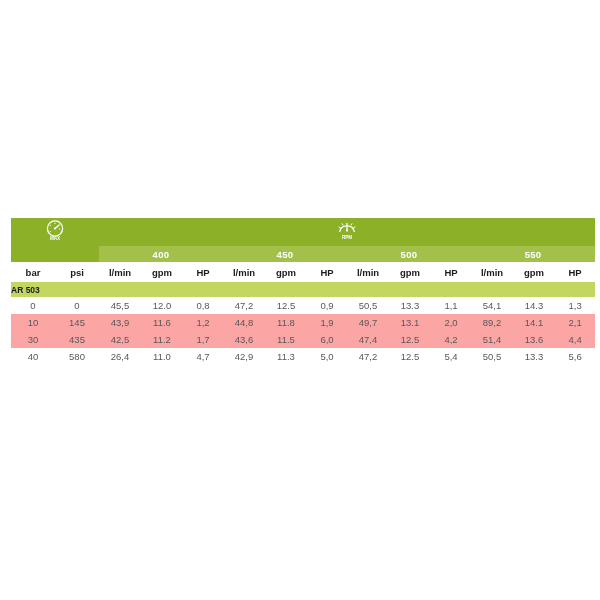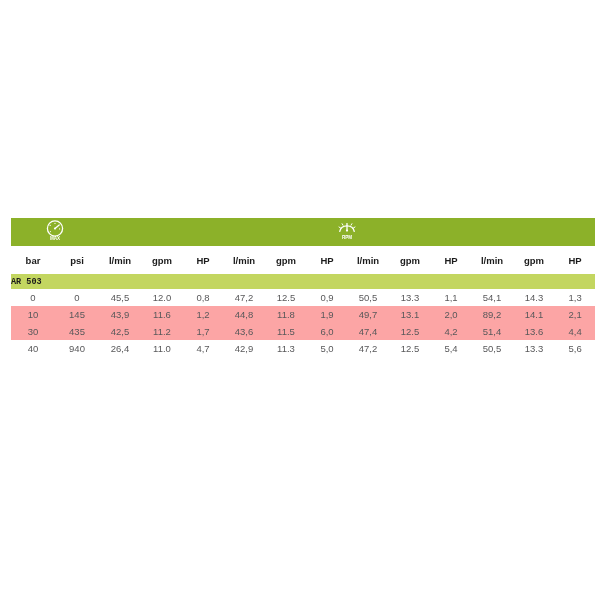--- a/index.html
+++ b/index.html
@@ -59,40 +59,39 @@
     border-right: 2px solid #ffffff;
   }
   .rpm-band.last { border-right: 0; }
   .rpm-spacer {
     background: #8cb129;
     border-right: 2px solid #ffffff;
   }
 
   
   .unit-row td {
-    height: 28px;
+    height: 20px;
     background: #ffffff;
     color: #1b1b1b;
     font-size: 9.5px;
     font-weight: bold;
     text-align: center;
     vertical-align: middle;
   }
 
   
   .model-row td {
     background: #c3d660;
     height: 15px;
     color: #1b1b1b;
     font-size: 8.5px;
     font-weight: bold;
     padding-left: 6px;
     text-align: left;
     vertical-align: middle;
-    font-family: Liberation Mono, monospace;
   }
 
   
   .data-row td {
     height: 17px;
     font-size: 9.5px;
     color: #58585a;
     text-align: center;
     vertical-align: middle;
   }
@@ -154,20 +153,27 @@
           <path d="M6.6 9.0 L5.0 8.0" stroke="#ffffff" stroke-width="1" stroke-linecap="round"></path>
           <path d="M19.4 9.0 L21.0 8.0" stroke="#ffffff" stroke-width="1" stroke-linecap="round"></path>
           <path d="M9.0 6.2 L8.1 4.7" stroke="#ffffff" stroke-width="1" stroke-linecap="round"></path>
           <path d="M17.0 6.2 L17.9 4.7" stroke="#ffffff" stroke-width="1" stroke-linecap="round"></path>
           <text x="13" y="20.4" text-anchor="middle" fill="#ffffff" font-family="Liberation Sans, sans-serif" font-size="4.6" font-weight="bold">RPM</text>
         </svg>
       </span>
     </td>
   </tr>
 
+  <tr>
+    <td class="rpm-spacer" colspan="2"></td>
+    <td class="rpm-band" colspan="3">400</td>
+    <td class="rpm-band" colspan="3">450</td>
+    <td class="rpm-band" colspan="3">500</td>
+    <td class="rpm-band last" colspan="3">550</td>
+  </tr>
 
   <tr class="unit-row">
     <td>bar</td>
     <td>psi</td>
     <td>l/min</td>
     <td>gpm</td>
     <td>HP</td>
     <td>l/min</td>
     <td>gpm</td>
     <td>HP</td>
@@ -230,21 +236,21 @@
     <td>47,4</td>
     <td>12.5</td>
     <td>4,2</td>
     <td>51,4</td>
     <td>13.6</td>
     <td>4,4</td>
   </tr>
 
   <tr class="data-row odd">
     <td>40</td>
-    <td>940</td>
+    <td>580</td>
     <td>26,4</td>
     <td>11.0</td>
     <td>4,7</td>
     <td>42,9</td>
     <td>11.3</td>
     <td>5,0</td>
     <td>47,2</td>
     <td>12.5</td>
     <td>5,4</td>
     <td>50,5</td>

